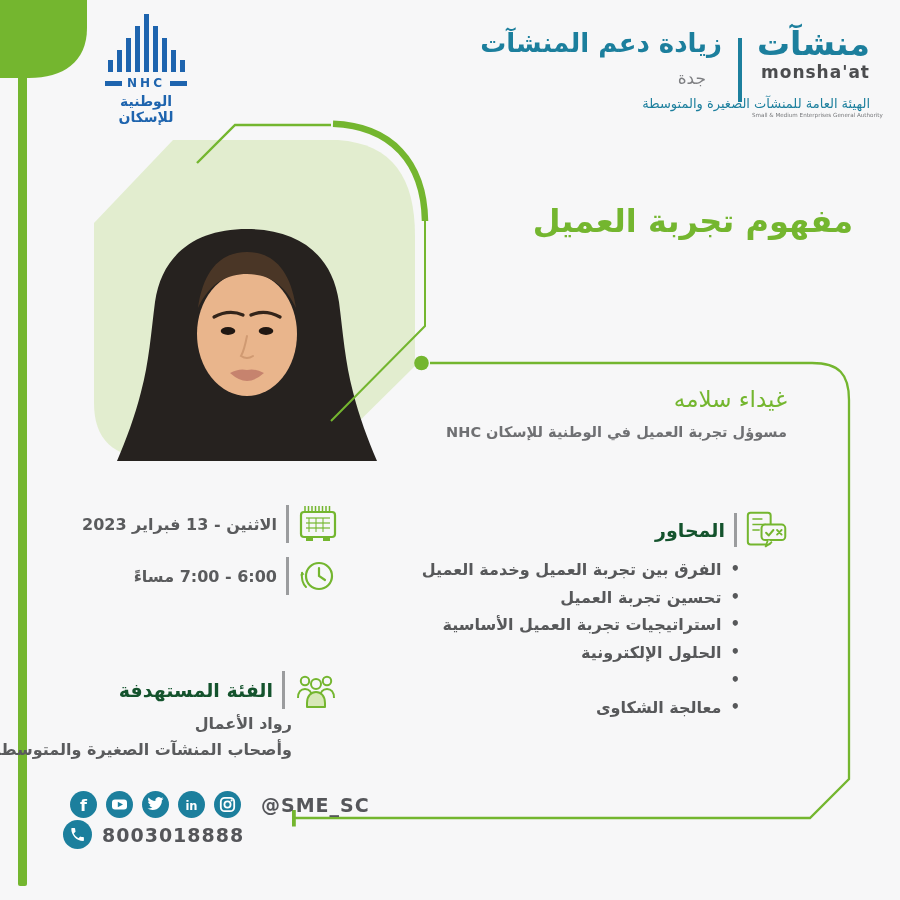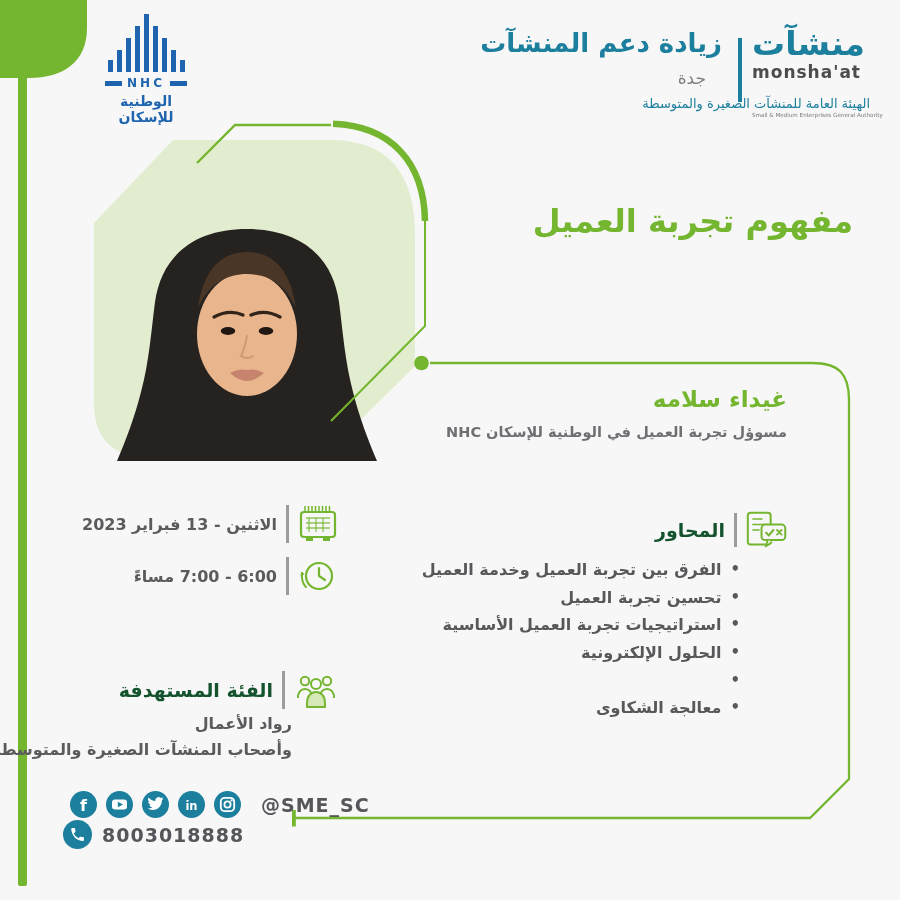--- a/index.html
+++ b/index.html
@@ -20,30 +20,30 @@
   .center-head{right:178px;top:28px;text-align:right;direction:rtl;}
   .center-title{font-size:26px;font-weight:bold;color:#1c7f9d;white-space:nowrap;}
   .center-city{font-size:17px;color:#7e7f82;margin-top:10px;padding-left:2px;
                text-align:left;padding-right:0;margin-right:0;direction:rtl;
                display:inline-block;width:100%;box-sizing:border-box;text-align:right;
                padding-right:2px;}
   .city-inner{display:inline-block;margin-right:14px;}
 
   .teal-sep{left:738px;top:38px;width:4px;height:64px;background:#1c7f9d;}
 
-  .monshaat{right:30px;top:26px;width:118px;text-align:left;}
+  .monshaat{right:30px;top:26px;width:118px;text-align:right;}
   .monshaat-ar{font-size:33px;font-weight:bold;color:#1c7f9d;line-height:1.1;direction:rtl;}
   .monshaat-en{font-size:17px;font-weight:bold;color:#4b4c4e;letter-spacing:1px;margin-top:0px;}
   .monshaat-tag-ar{font-size:13px;color:#1c7f9d;margin-top:14px;direction:rtl;white-space:nowrap;}
   .monshaat-tag-en{font-size:5.6px;color:#77787b;margin-top:1px;white-space:nowrap;}
 
   
   .main-title{right:47px;top:202px;font-size:32px;font-weight:bold;color:#74b62f;
               direction:rtl;white-space:nowrap;}
-  .speaker-name{right:113px;top:386px;font-size:23px;font-weight:bold;color:#74b62f;
+  .speaker-name{right:113px;top:386px;font-size:23px;font-weight:normal;color:#74b62f;
                 direction:rtl;white-space:nowrap;}
   .speaker-role{right:113px;top:424px;font-size:14.5px;font-weight:600;color:#6f7073;
                 direction:rtl;white-space:nowrap;}
 
   
   .info-row{position:absolute;right:562px;display:flex;direction:rtl;align-items:center;
             gap:9px;height:48px;white-space:nowrap;}
   .info-icon{flex:0 0 auto;display:flex;align-items:center;justify-content:center;}
   .vsep{width:3px;height:38px;background:#9b9c9e;flex:0 0 auto;}
   .vsep.short{height:34px;}

